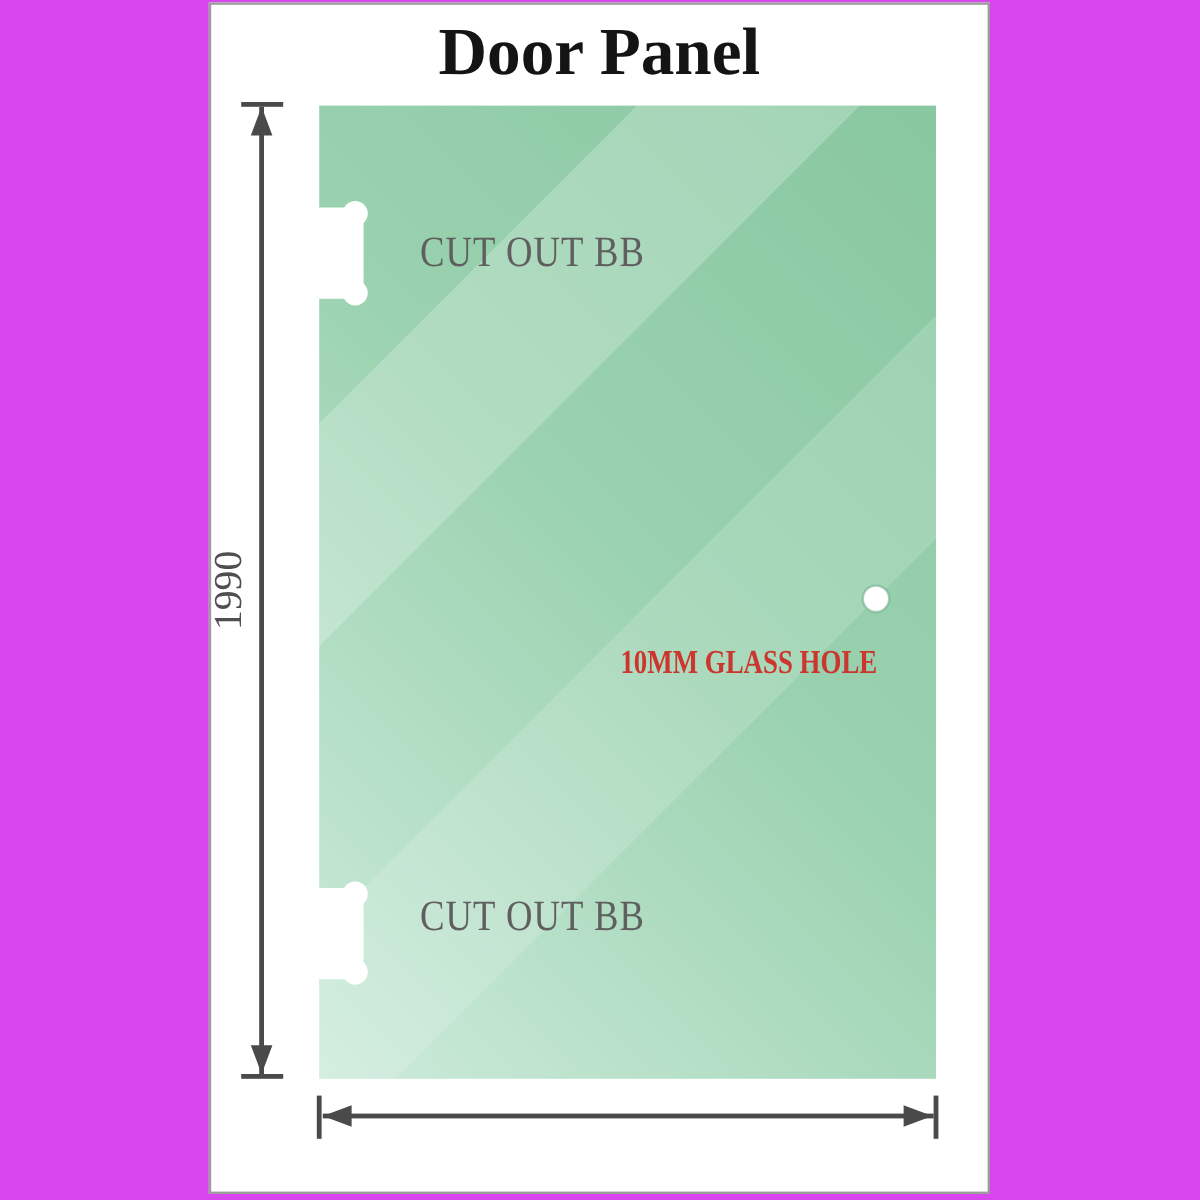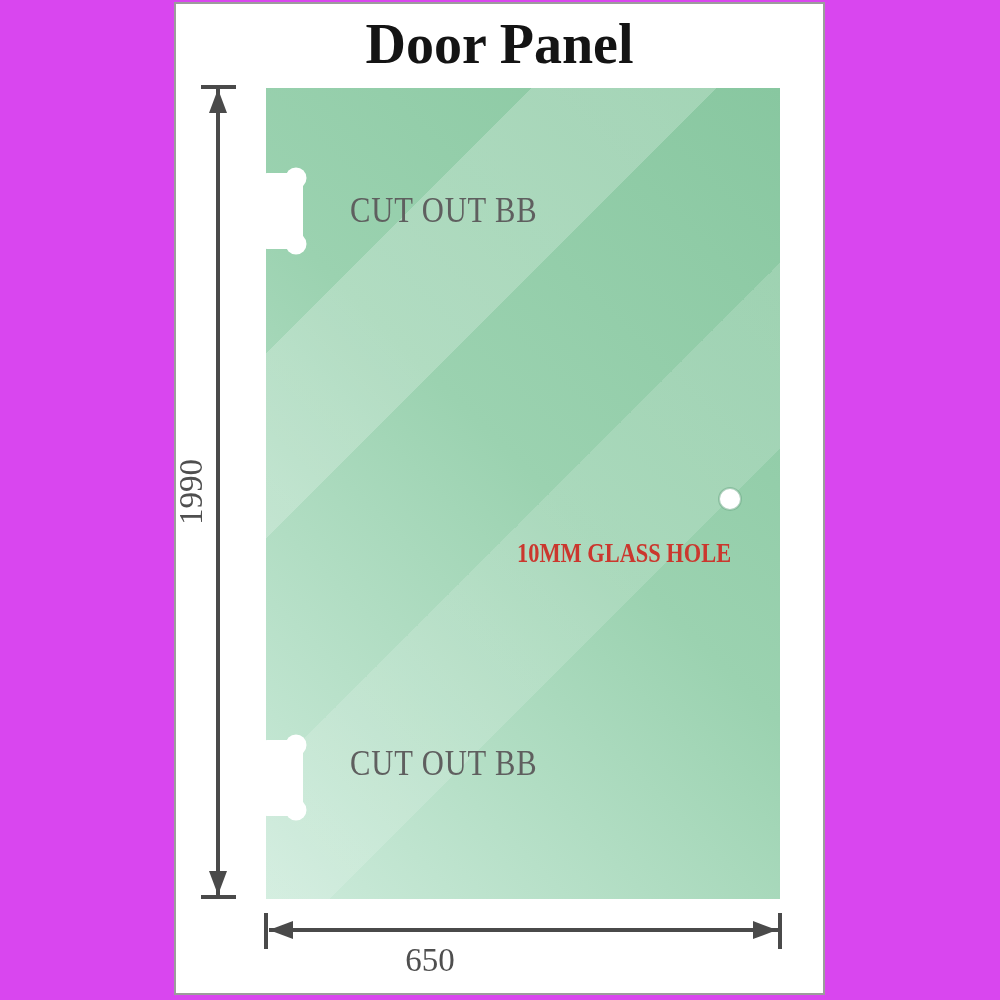--- a/index.html
+++ b/index.html
@@ -76,16 +76,15 @@
       <g>
         <rect x="88" y="909" width="4" height="36"></rect>
         <rect x="602" y="909" width="4" height="36"></rect>
         <rect x="93" y="924" width="509" height="4"></rect>
         <polygon points="93,926 117,917 117,935"></polygon>
         <polygon points="601,926 577,917 577,935"></polygon>
       </g>
     </svg>
 
     <div class="dim-label height">1990</div>
-    <div class="dim-label width">650</div>
 
   </div>
 </div>
 
 </body></html>

